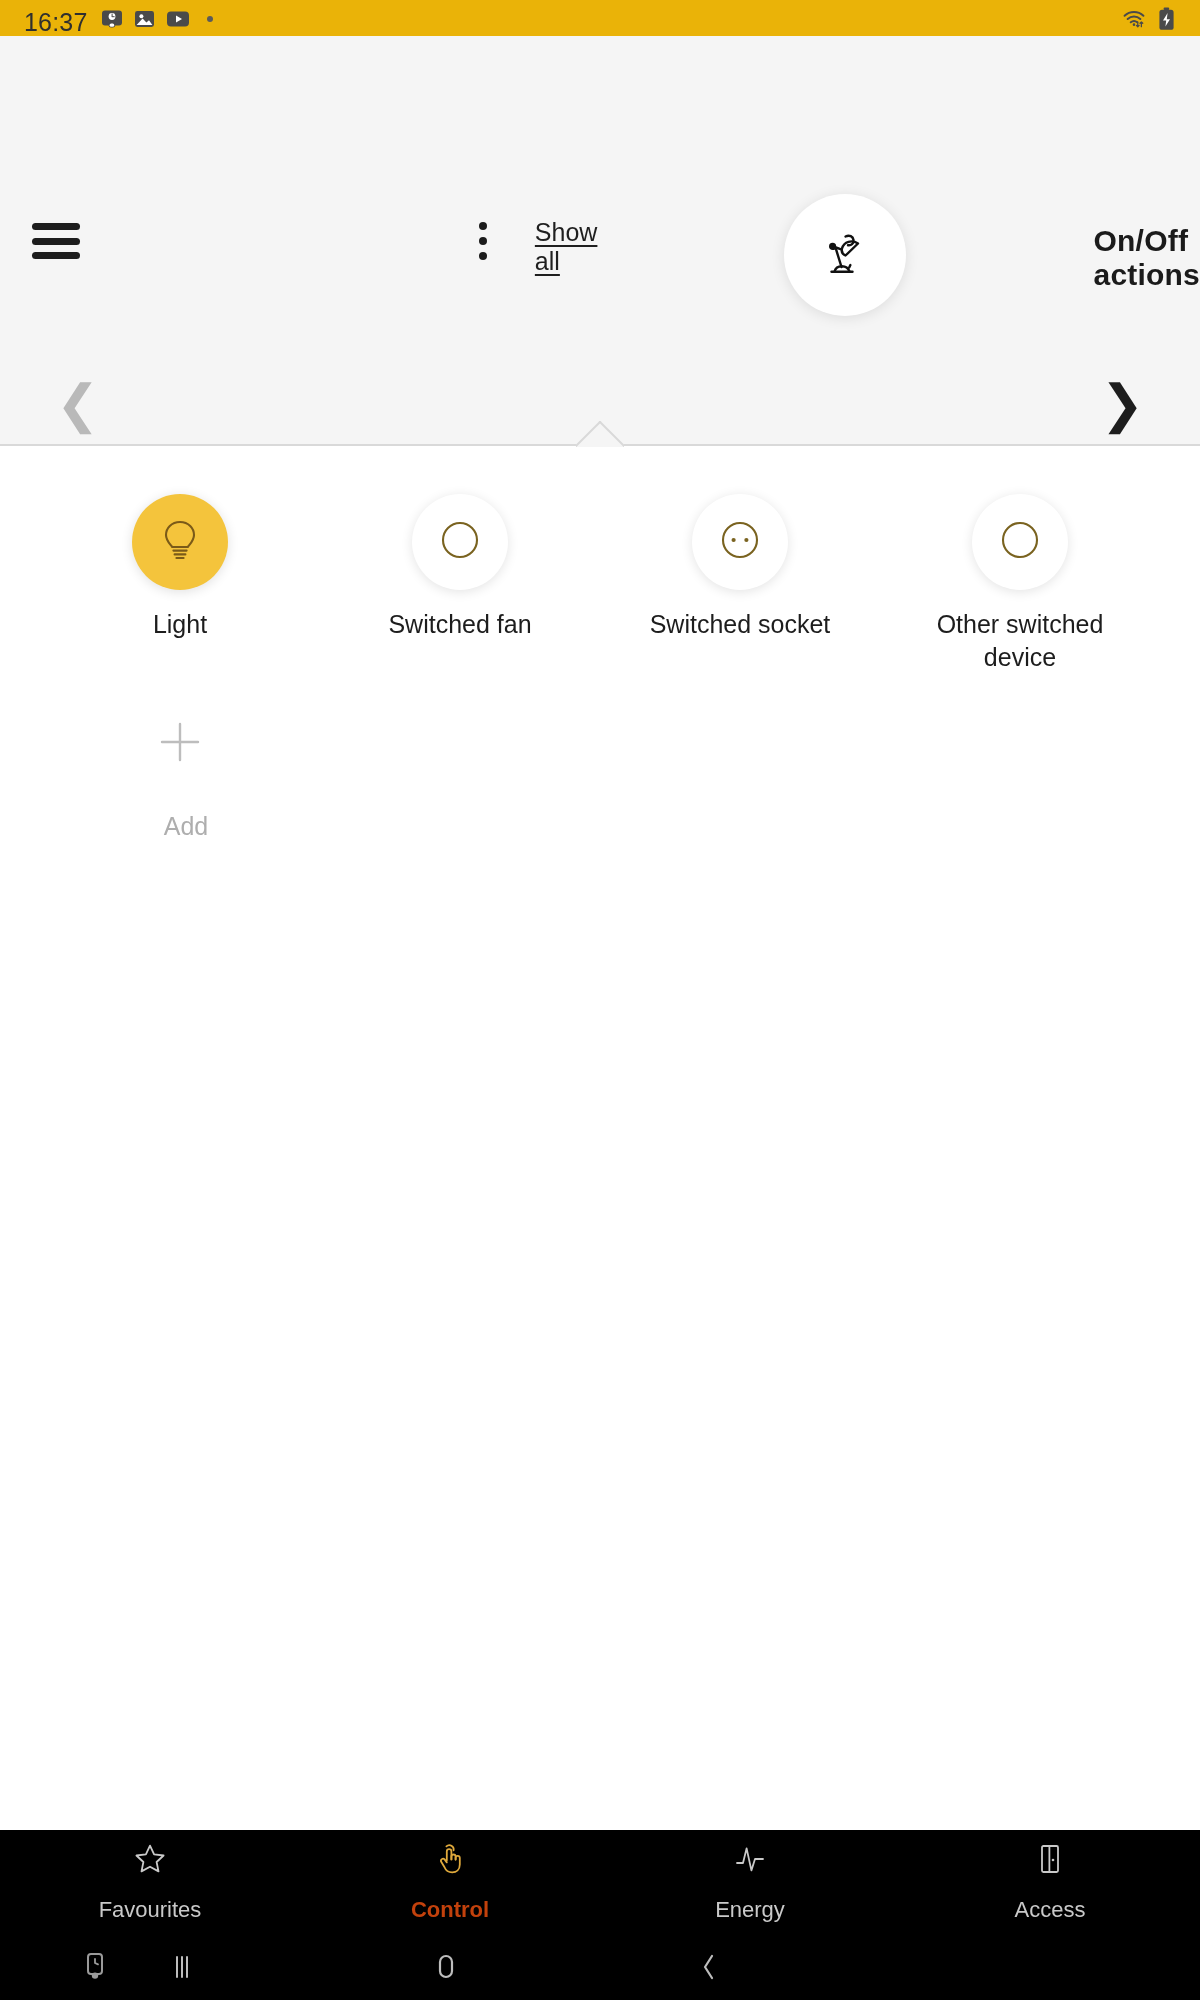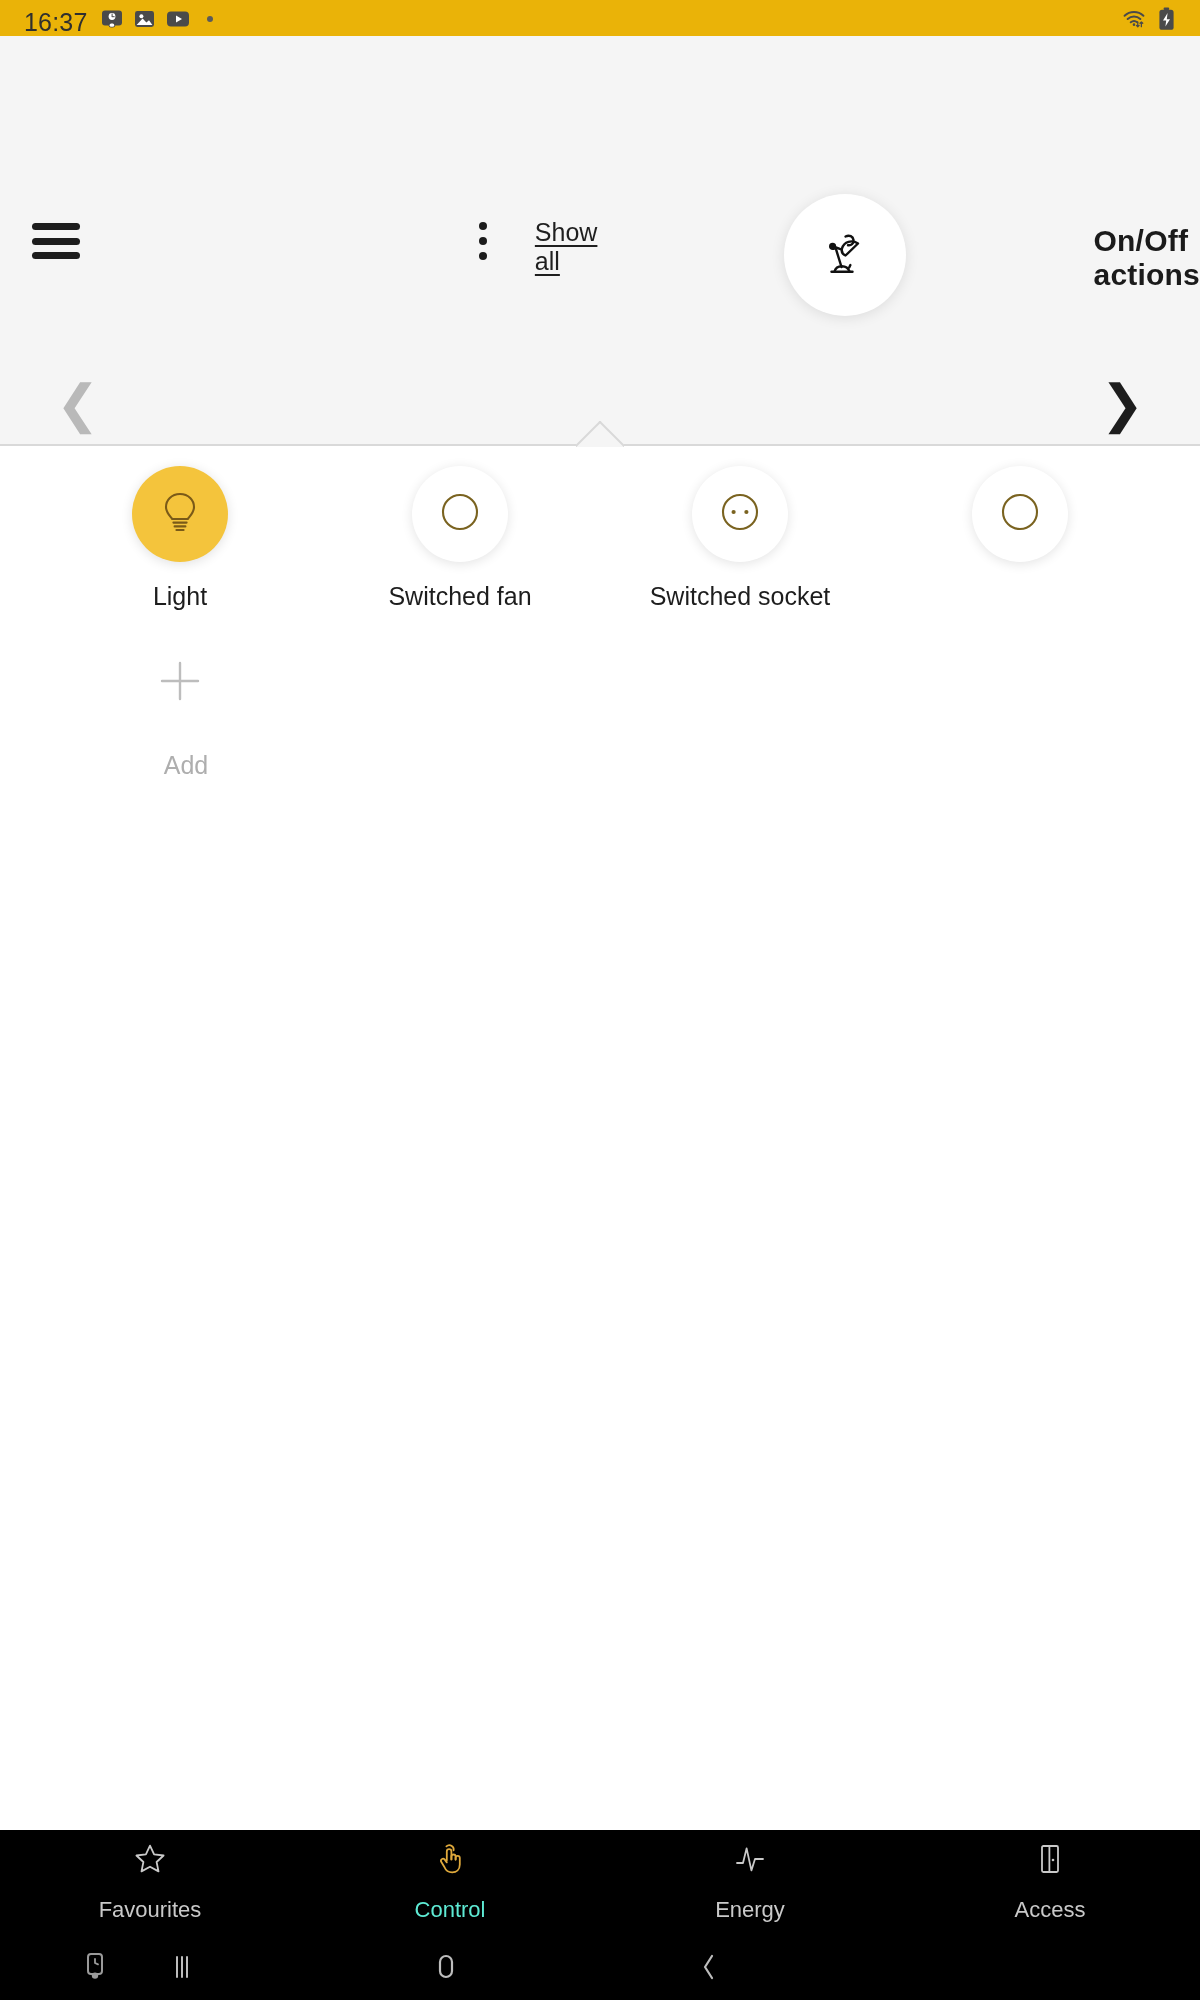--- a/index.html
+++ b/index.html
@@ -77,21 +77,21 @@
     position: absolute; bottom: -1px; left: 50%; transform: translateX(-50%);
     width: 48px; height: 26px; overflow: hidden;
   }
   .notch::before {
     content: ""; position: absolute; left: 50%; bottom: -17px; transform: translateX(-50%) rotate(45deg);
     width: 34px; height: 34px; background: #f5f5f5;
     border-top: 2px solid #d9d9d9; border-left: 2px solid #d9d9d9;
   }
 
   
-  .content { flex: 1; background: #ffffff; padding: 20px 40px 0 40px; }
+  .content { flex: 1; background: #ffffff; padding: 48px 40px 0 40px; }
   .grid { display: grid; grid-template-columns: repeat(4, 1fr); row-gap: 22px; }
   .cell { display: flex; flex-direction: column; align-items: center; cursor: pointer; }
   .tile {
     width: 96px; height: 96px; border-radius: 50%;
     display: flex; align-items: center; justify-content: center;
     background: #ffffff;
     box-shadow: 0 2px 12px rgba(0,0,0,.11);
   }
   .tile.amber { background: #f4c43c; box-shadow: 0 2px 12px rgba(0,0,0,.12); }
   .tile.plain { background: transparent; box-shadow: none; }
@@ -102,21 +102,21 @@
   .cell-label.muted { color: #aeaeae; margin-left: 12px; }
 
   
   .appnav {
     flex: 0 0 104px;
     background: #000000;
     display: flex; align-items: center;
   }
   .navtab { flex: 1; display: flex; flex-direction: column; align-items: center; justify-content: center; gap: 16px; cursor: pointer; }
   .navtab .nv-label { font-size: 22px; color: #c9c9c9; }
-  .navtab.active .nv-label { color: #5eead4; }
+  .navtab.active .nv-label { color: #c2410c; font-weight: bold; }
 
   
   .sysnav {
     flex: 0 0 66px;
     background: #000000;
     display: flex; align-items: center;
     position: relative;
   }
   .sysnav .sn { position: absolute; display: flex; align-items: center; justify-content: center; cursor: pointer; }
   .sn-ime     { left: 82px; }
@@ -268,20 +268,21 @@
       </div>
 
       <div class="cell">
         <div class="tile">
           <span>
             <svg width="46" height="46" viewBox="0 0 46 46">
                 <circle cx="23" cy="23" r="17" stroke="#7a6320" stroke-width="2.1" fill="none"></circle>
               </svg>
           </span>
         </div>
+        <div class="cell-label">Other switched device</div>
       </div>
 
 
       <div class="cell">
         <div class="tile plain">
           <span>
             <svg width="52" height="52" viewBox="0 0 52 52">
                 <path d="M26 8 L26 44 M8 26 L44 26" stroke="#bdbdbd" stroke-width="2.4" stroke-linecap="round"></path>
               </svg>
           </span>

